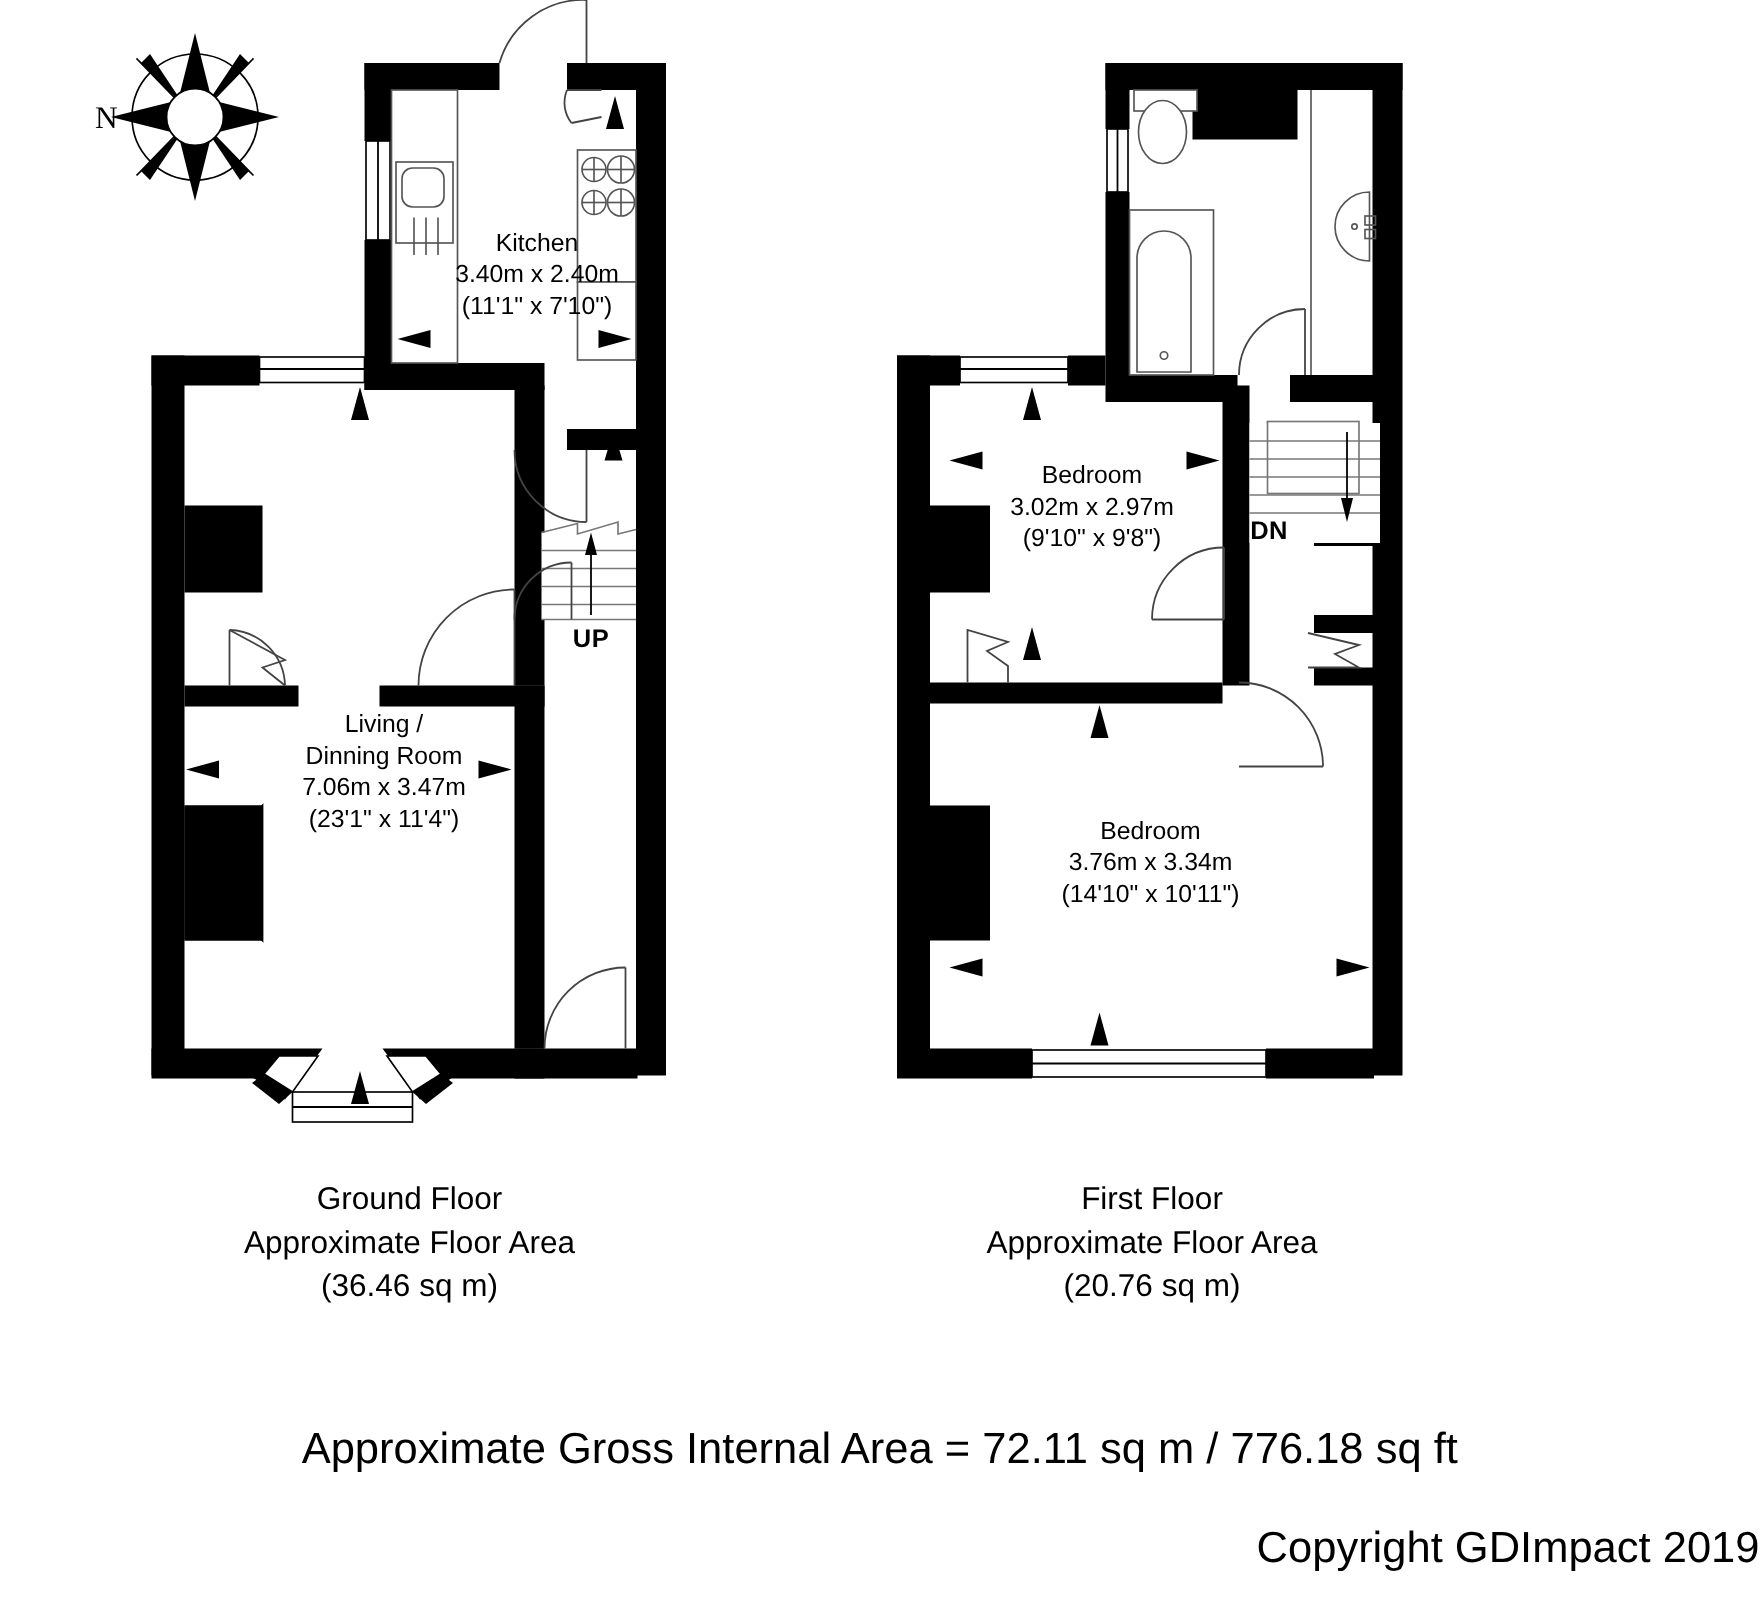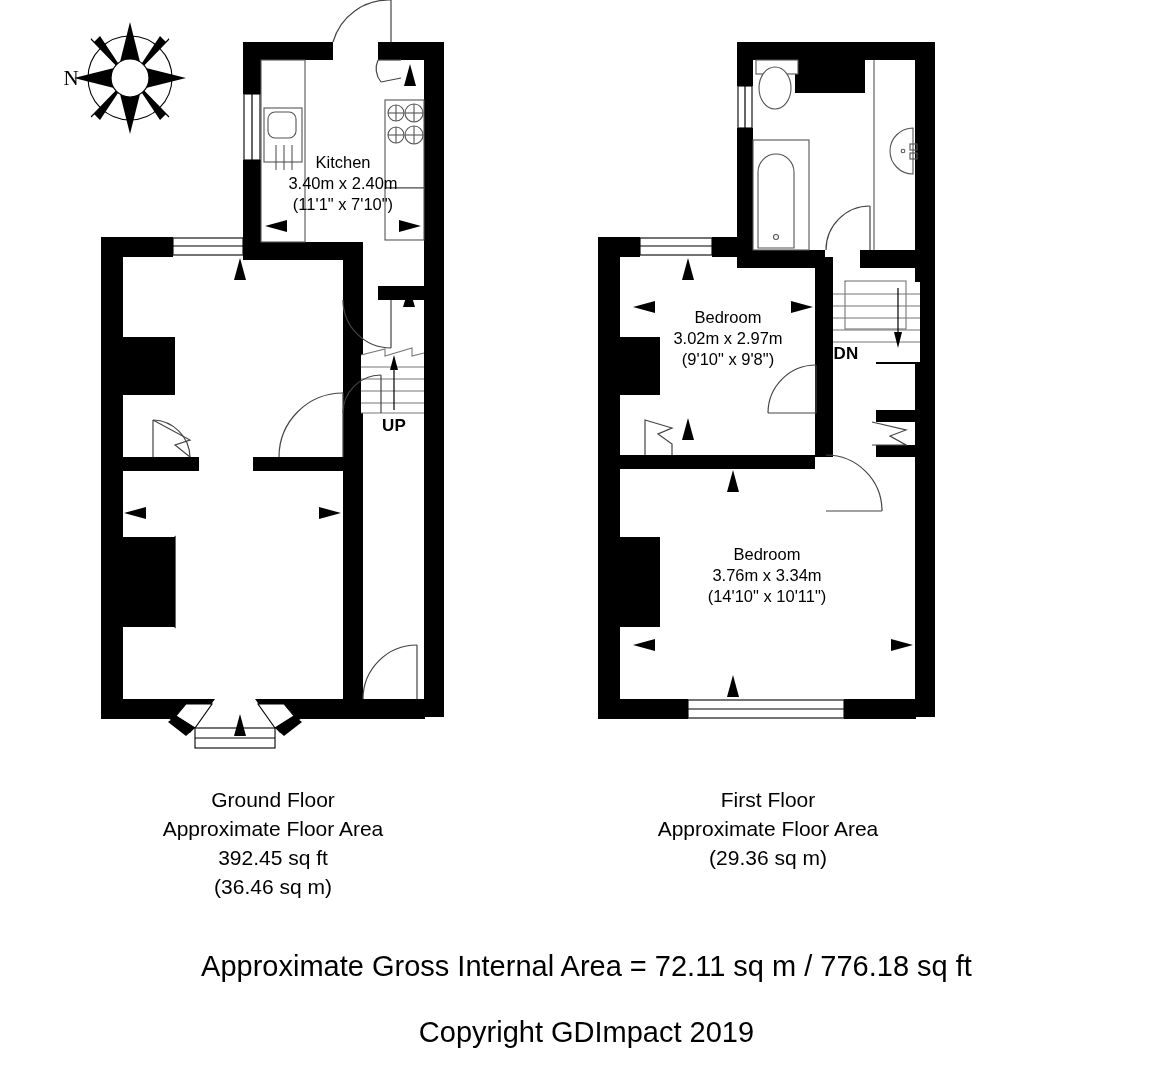--- a/index.html
+++ b/index.html
@@ -363,52 +363,57 @@
         <polygon class="arrowfill" points="733,470 727,492 739,492"></polygon>
         <polygon class="arrowfill" points="633,645 655,639 655,651"></polygon>
         <polygon class="arrowfill" points="913,645 891,639 891,651"></polygon>
         <polygon class="arrowfill" points="733,675 727,697 739,697"></polygon>
       </g>
     </g>
   </svg>
 
   <div class="txt north-letter" style="left:58px; top:66px; width:26px;">N</div>
 
-  <div class="txt room-label" style="left:248px; top:152px; width:190px;">
+  <div class="txt room-label" style="left:263px; top:152px; width:190px;">
     <div>Kitchen</div>
     <div>3.40m x 2.40m</div>
     <div>(11'1" x 7'10")</div>
   </div>
 
+  <div class="txt room-label" style="left:148px; top:473px; width:216px;">
+    <div>Living /</div>
+    <div>Dinning Room</div>
+    <div>7.06m x 3.47m</div>
+    <div>(23'1" x 11'4")</div>
+  </div>
 
   <div class="txt small-cap" style="left:372px; top:416px; width:44px;">UP</div>
 
   <div class="txt room-label" style="left:630px; top:307px; width:196px;">
     <div>Bedroom</div>
     <div>3.02m x 2.97m</div>
     <div>(9'10" x 9'8")</div>
   </div>
 
   <div class="txt small-cap" style="left:824px; top:344px; width:44px;">DN</div>
 
   <div class="txt room-label" style="left:666px; top:544px; width:202px;">
     <div>Bedroom</div>
     <div>3.76m x 3.34m</div>
     <div>(14'10" x 10'11")</div>
   </div>
 
   <div class="txt floor-caption" style="left:83px; top:785px; width:380px;">
     <div>Ground Floor</div>
     <div>Approximate Floor Area</div>
-    <div>392.45 sq ft</div>
     <div>(36.46 sq m)</div>
   </div>
 
   <div class="txt floor-caption" style="left:578px; top:785px; width:380px;">
     <div>First Floor</div>
     <div>Approximate Floor Area</div>
-    <div>(29.36 sq m)</div>
+    <div>(20.76 sq m)</div>
   </div>
 
   <div class="txt footer-line" style="top:950px;">Approximate Gross Internal Area = 72.11 sq m / 776.18 sq ft</div>
-  <div class="txt footer-line" style="top:1016px;">Copyright GDImpact 2019</div>
+  <div class="txt footer-line" style="top:1016px;text-align:right;">Copyright GDImpact 2019</div>
 
 </div>
 
 </body></html>

